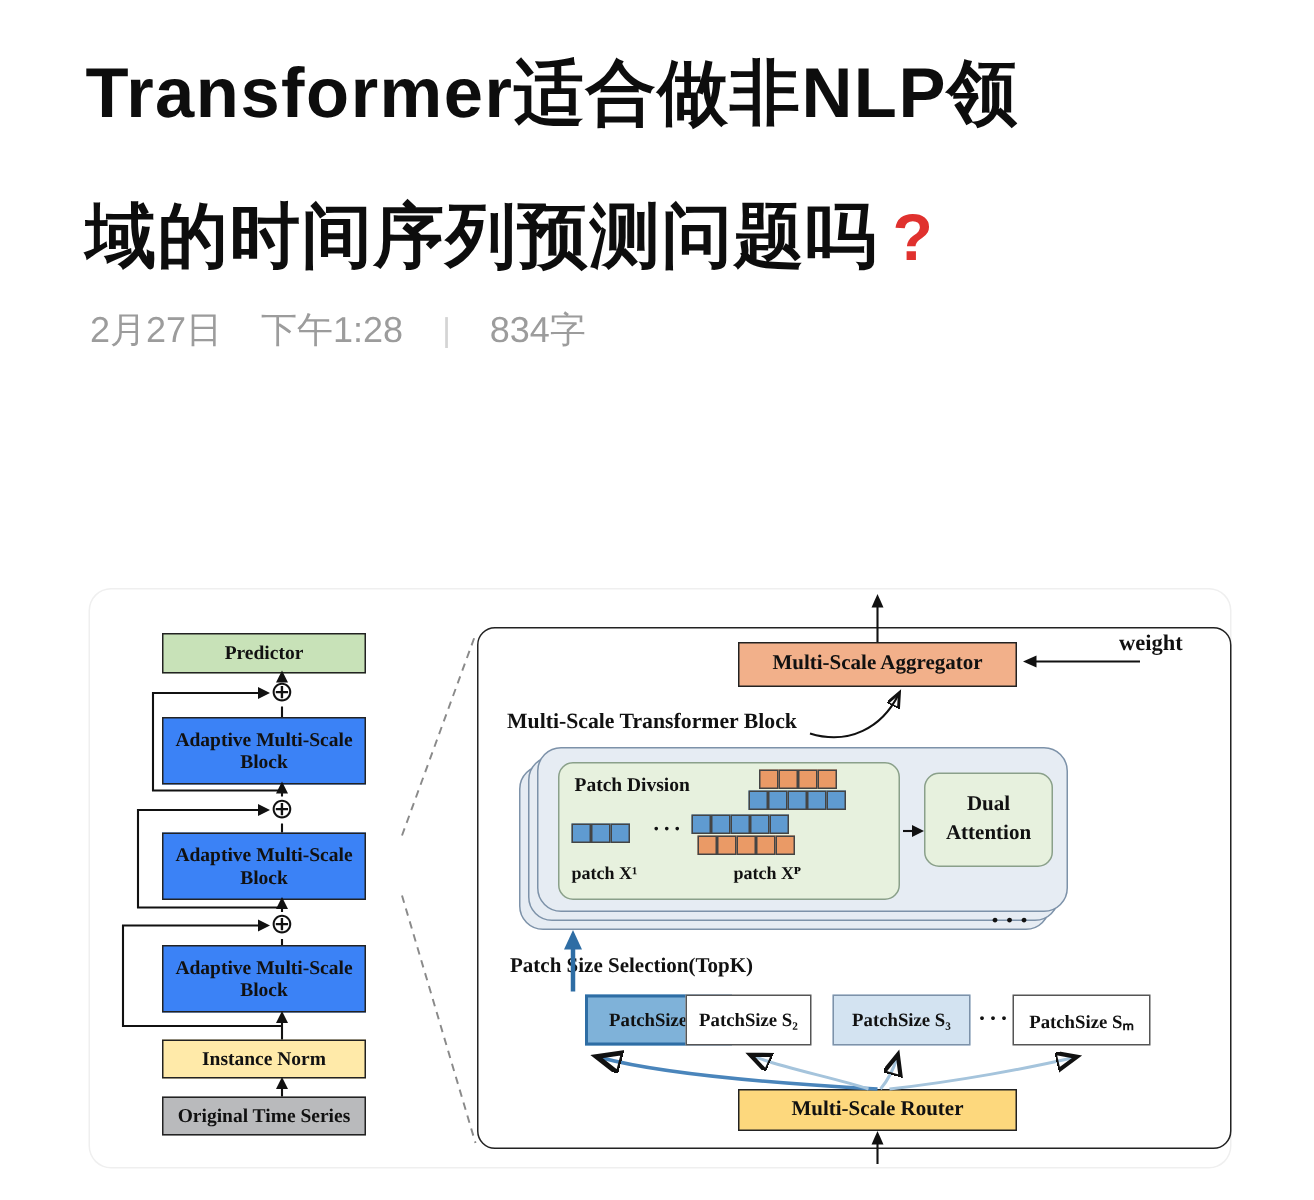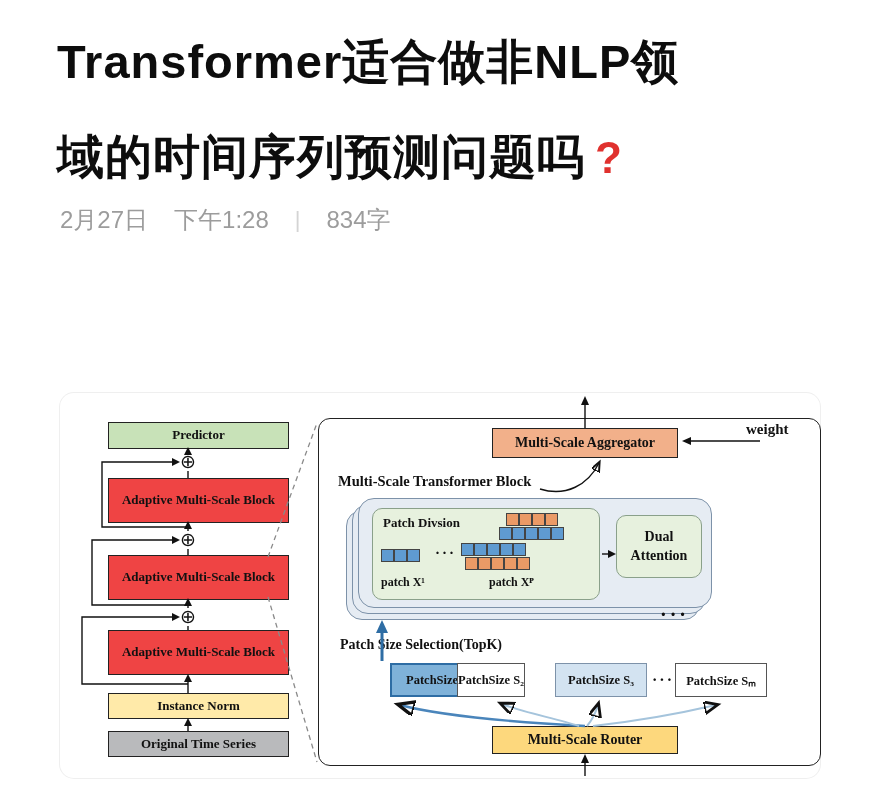--- a/index.html
+++ b/index.html
@@ -15,23 +15,23 @@
         font-size:24px;color:#9c9c9c;}
   .meta .sep{color:#d4d4d4;font-size:22px;}
   
   .diagram{position:absolute;left:60px;top:393px;width:760px;height:385px;background:#fff;
            border-radius:14px;box-shadow:0 0 0 1px #efefef;
            font-family:"Liberation Serif",serif;}
   .box{position:absolute;box-sizing:border-box;border:1.4px solid #222;
        display:flex;align-items:center;justify-content:center;text-align:center;
        font-weight:700;color:#111;}
   
-  .lbox{left:48px;width:181px;font-size:13px;line-height:1.15;}
+  .lbox{left:48px;width:136px;font-size:13px;line-height:1.15;}
   #predictor{top:29px;height:27px;background:#c8e2b8;}
-  .adaptive{background:#ef4444;height:45px;}
+  .adaptive{background:#3b82f6;height:45px;}
   #block1{top:85px;} #block2{top:162px;} #block3{top:237px;}
   #instance{top:300px;height:26px;background:#ffeaa9;}
   #original{top:338px;height:26px;background:#b9babc;}
   .plus{position:absolute;left:119px;width:18px;height:18px;font-size:19px;line-height:18px;
         text-align:center;font-weight:400;color:#111;}
   #plus1{top:60px;} #plus2{top:138px;} #plus3{top:215px;}
   
   .panel{position:absolute;left:258px;top:25px;width:503px;height:348px;
          border:1.6px solid #222;border-radius:12px;box-sizing:border-box;}
   #aggregator{left:432px;top:35px;width:186px;height:30px;background:#f2b08a;font-size:14px;}
@@ -49,21 +49,21 @@
   .dots{position:absolute;font-weight:700;letter-spacing:2px;color:#111;}
   #dots-mid{left:62px;top:36px;font-size:15px;}
   .patch-lbl{position:absolute;font-size:12px;font-weight:700;}
   #patch-x1{left:8px;top:66px;} #patch-xp{left:116px;top:66px;}
   #dual{left:556px;top:122px;width:86px;height:63px;background:#e7f1de;
         border:1.2px solid #8aa08a;border-radius:10px;font-size:14px;padding:0 12px;line-height:1.3;}
   #stack-dots{left:600px;top:210px;font-size:20px;letter-spacing:3px;}
   #pss-label{position:absolute;left:280px;top:244px;font-size:14px;font-weight:700;}
   .psbox{top:270px;height:34px;font-size:12.5px;}
   #ps1{left:285px;width:98px;background:#7fb2d9;border:2px solid #2e6da4;margin-left:45px;}
-  #ps2{left:397px;width:68px;background:#ffffff;border:1.2px solid #555;}
+  #ps2{left:397px;width:84px;background:#ffffff;border:1.2px solid #555;}
   #ps3{left:495px;width:92px;background:#d3e3f1;border:1.2px solid #7d92a9;}
   #ps-dots{left:592px;top:278px;font-size:16px;}
   #psm{left:615px;width:92px;background:#ffffff;border:1.2px solid #555;}
   #router{left:432px;top:333px;width:186px;height:28px;background:#fdd87d;font-size:14px;}
   svg.connectors{position:absolute;left:0;top:0;width:760px;height:385px;pointer-events:none;}
   svg.connectors path{fill:none;stroke:#111;stroke-width:1.4px;}
   svg.connectors path.tri{fill:#111;stroke:none;}
   svg.connectors path.dash{stroke:#8a8a8a;stroke-width:1.3px;stroke-dasharray:5 4;}
   svg.connectors path.blue{stroke:#4a85bb;stroke-width:2.4px;}
   svg.connectors path.thickblue{stroke:#2e6da4;stroke-width:3px;}

